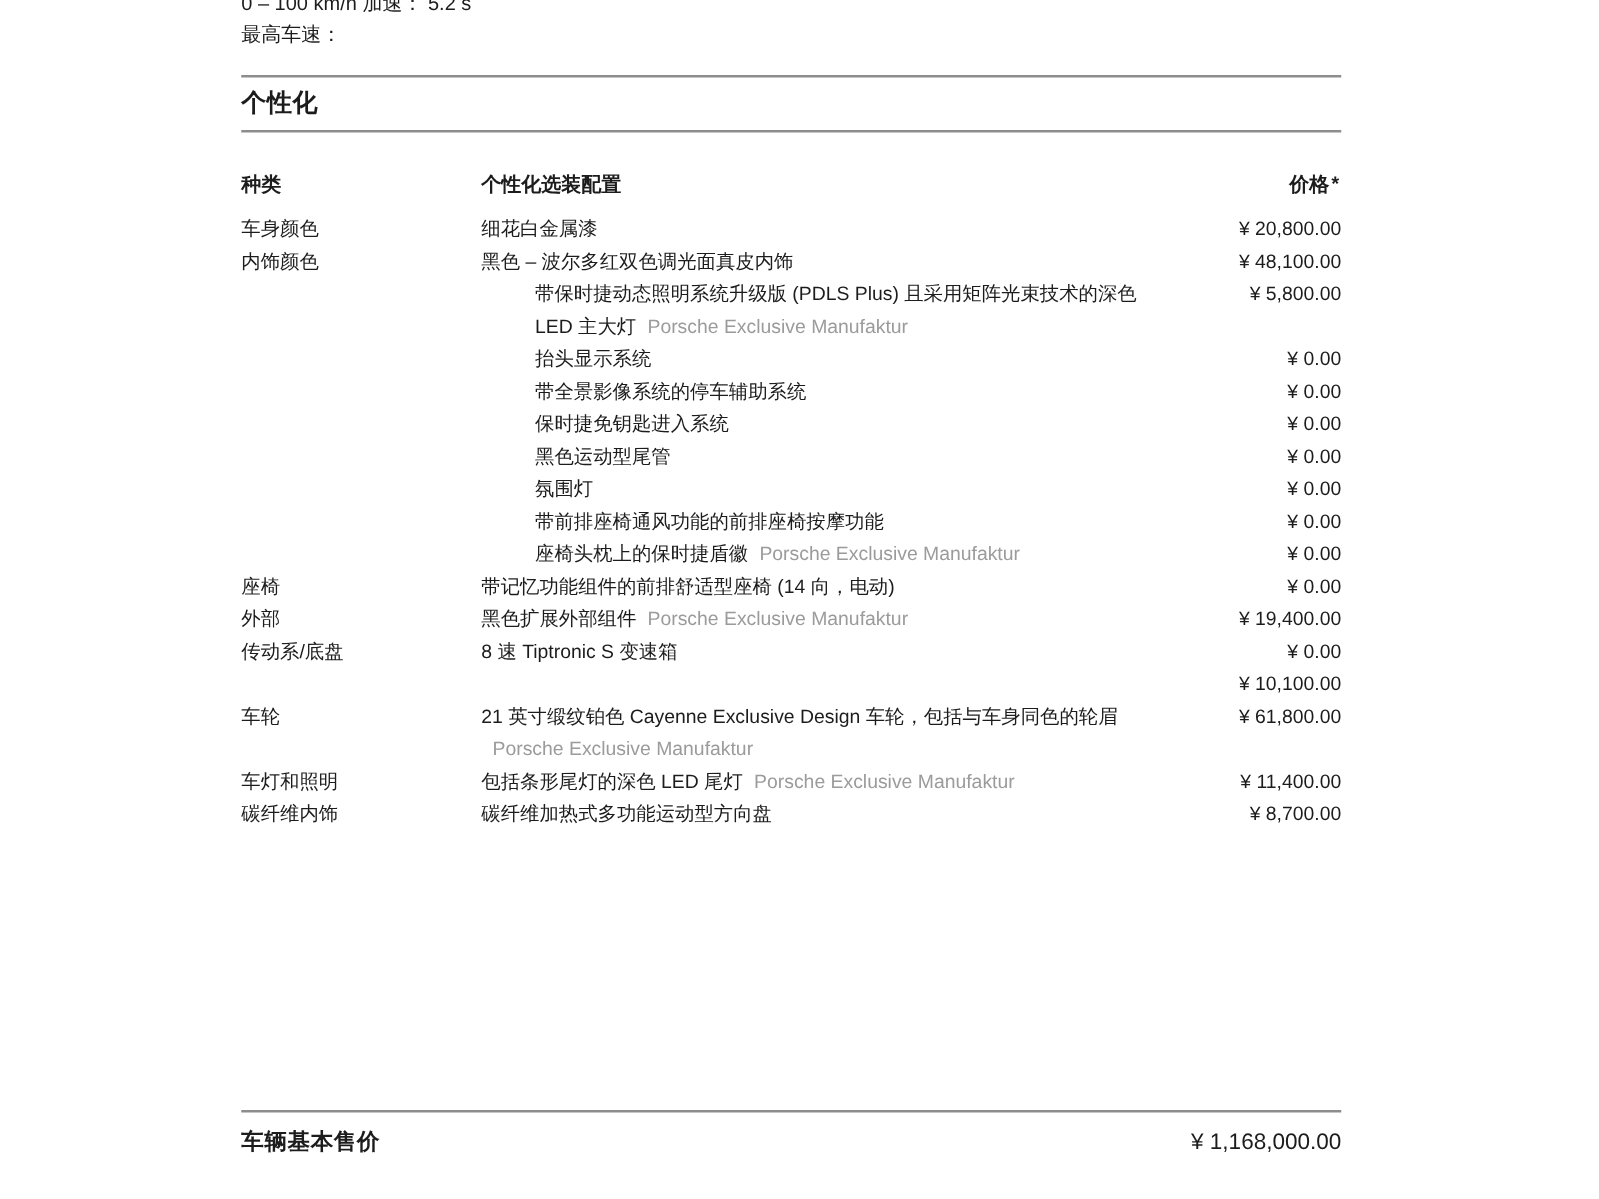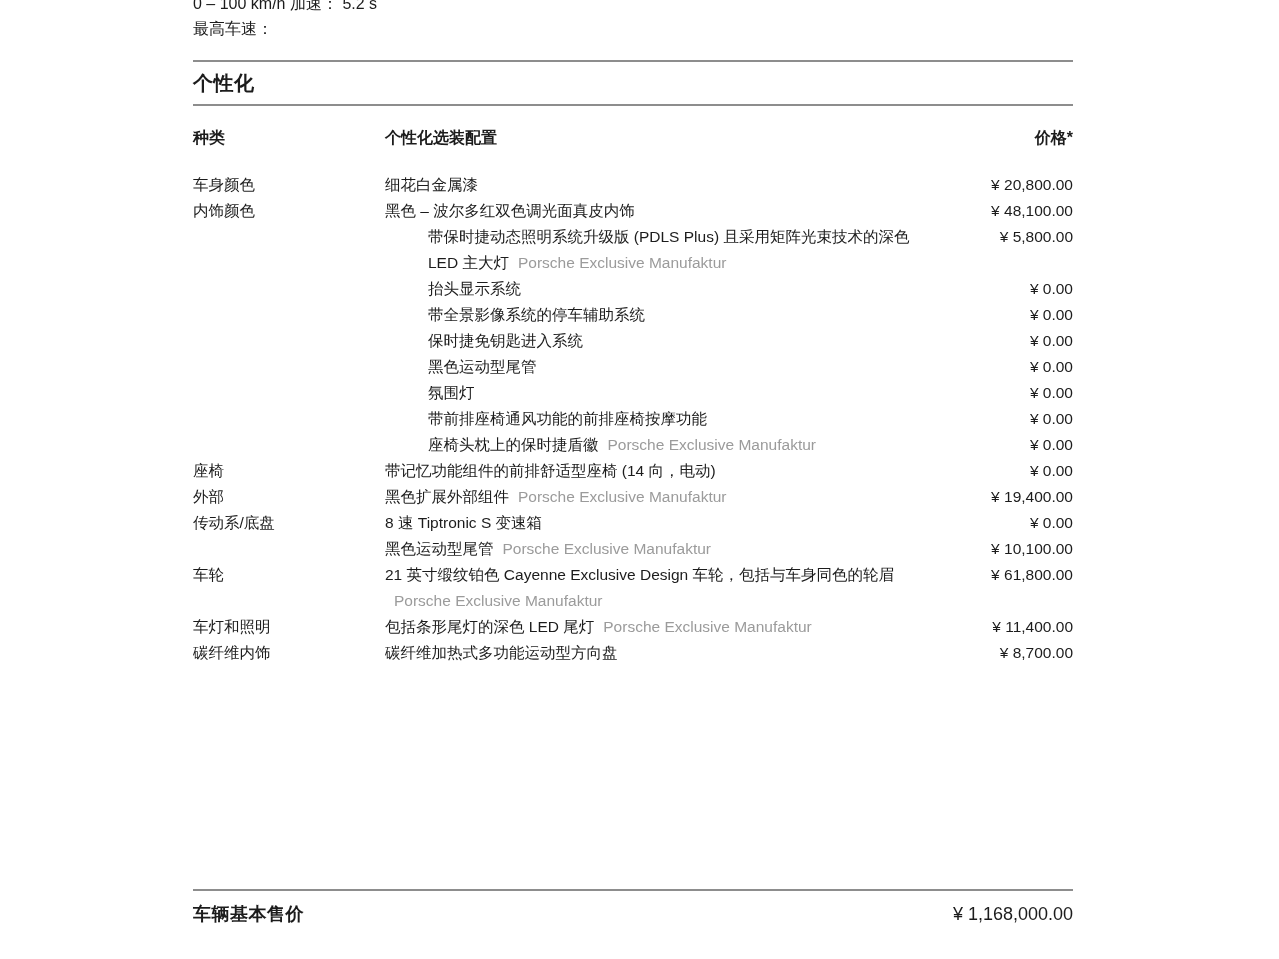--- a/index.html
+++ b/index.html
@@ -32,26 +32,27 @@
   .rule-top { margin-top: 19px; }
   .section-title {
     font-size: 20px;
     font-weight: bold;
     line-height: 23px;
     margin: 10px 0 9px 0;
     letter-spacing: 0.5px;
   }
   .table-header {
     display: flex;
-    margin-top: 22px;
+    margin-top: 33px;
     font-weight: bold;
     font-size: 16px;
     line-height: 20px;
-  }
-  .table-body { margin-top: 24px; }
+    font-family: Liberation Mono, monospace;
+  }
+  .table-body { margin-top: 12px; }
   .row {
     display: flex;
     align-items: flex-start;
     line-height: 26px;
   }
   .cell-cat {
     width: 192px;
     flex: none;
   }
   .cell-desc {
@@ -167,21 +168,20 @@
     <div class="cell-desc"><span>黑色扩展外部组件</span><span class="manufaktur">Porsche Exclusive Manufaktur</span></div>
     <div class="cell-price">¥ 19,400.00</div>
   </div>
         <div class="row">
     <div class="cell-cat">传动系/底盘</div>
     <div class="cell-desc"><span>8 速 Tiptronic S 变速箱</span></div>
     <div class="cell-price">¥ 0.00</div>
   </div>
         <div class="row">
     <div class="cell-cat"></div>
-    <div class="cell-desc"><span>黑色运动型尾管</span><span class="manufaktur">Porsche Exclusive Manufaktur</span></div>
     <div class="cell-price">¥ 10,100.00</div>
   </div>
         <div class="row">
     <div class="cell-cat">车轮</div>
     <div class="cell-desc"><span>21 英寸缎纹铂色 Cayenne Exclusive Design 车轮，包括与车身同色的轮眉</span><span class="manufaktur">Porsche Exclusive Manufaktur</span></div>
     <div class="cell-price">¥ 61,800.00</div>
   </div>
         <div class="row">
     <div class="cell-cat">车灯和照明</div>
     <div class="cell-desc"><span>包括条形尾灯的深色 LED 尾灯</span><span class="manufaktur">Porsche Exclusive Manufaktur</span></div>

